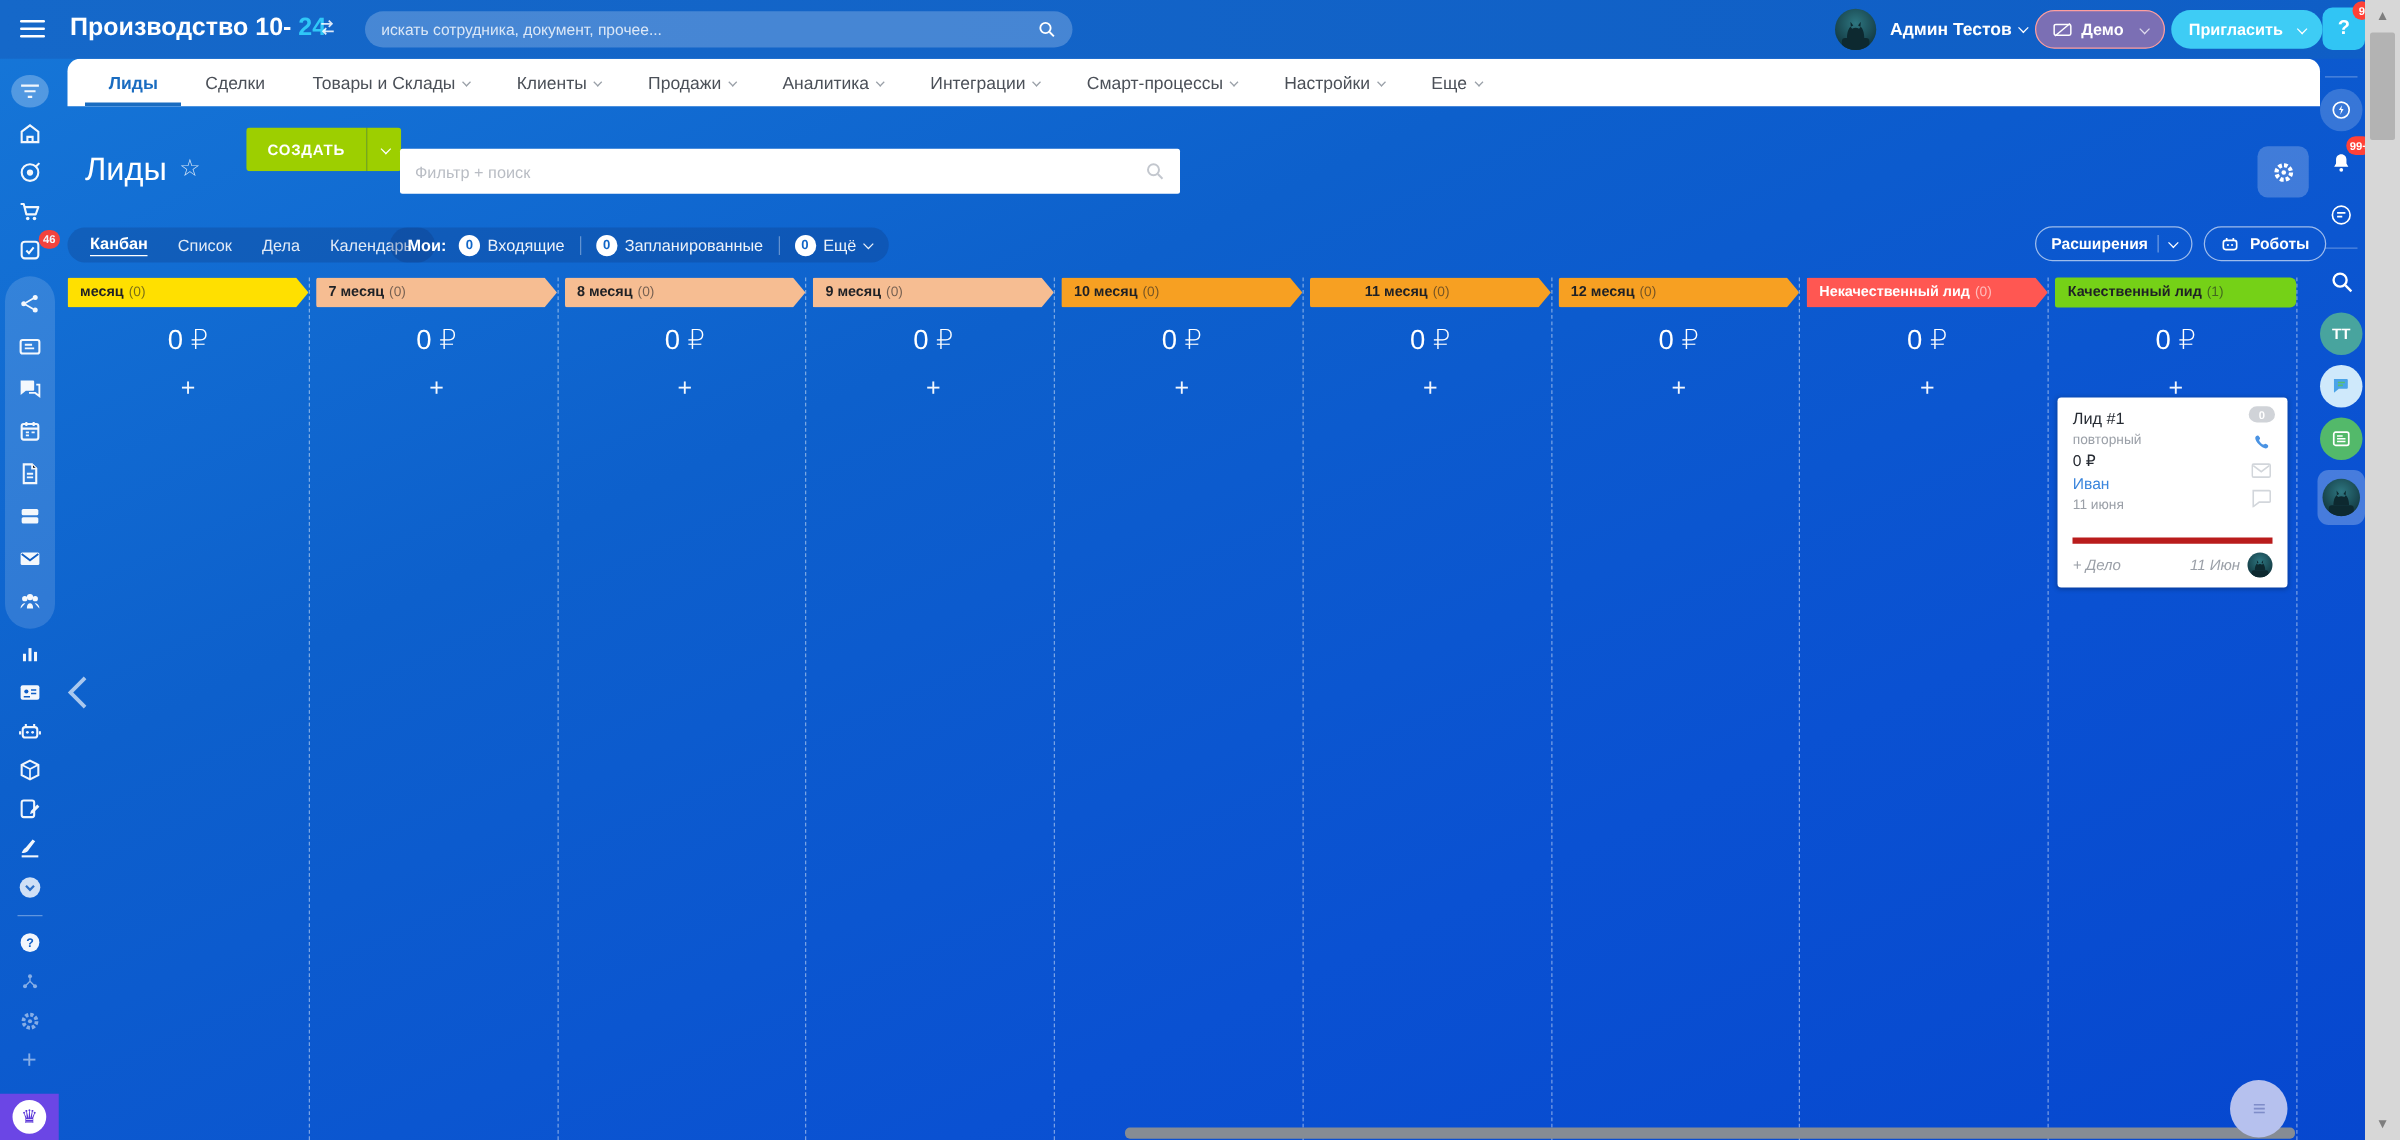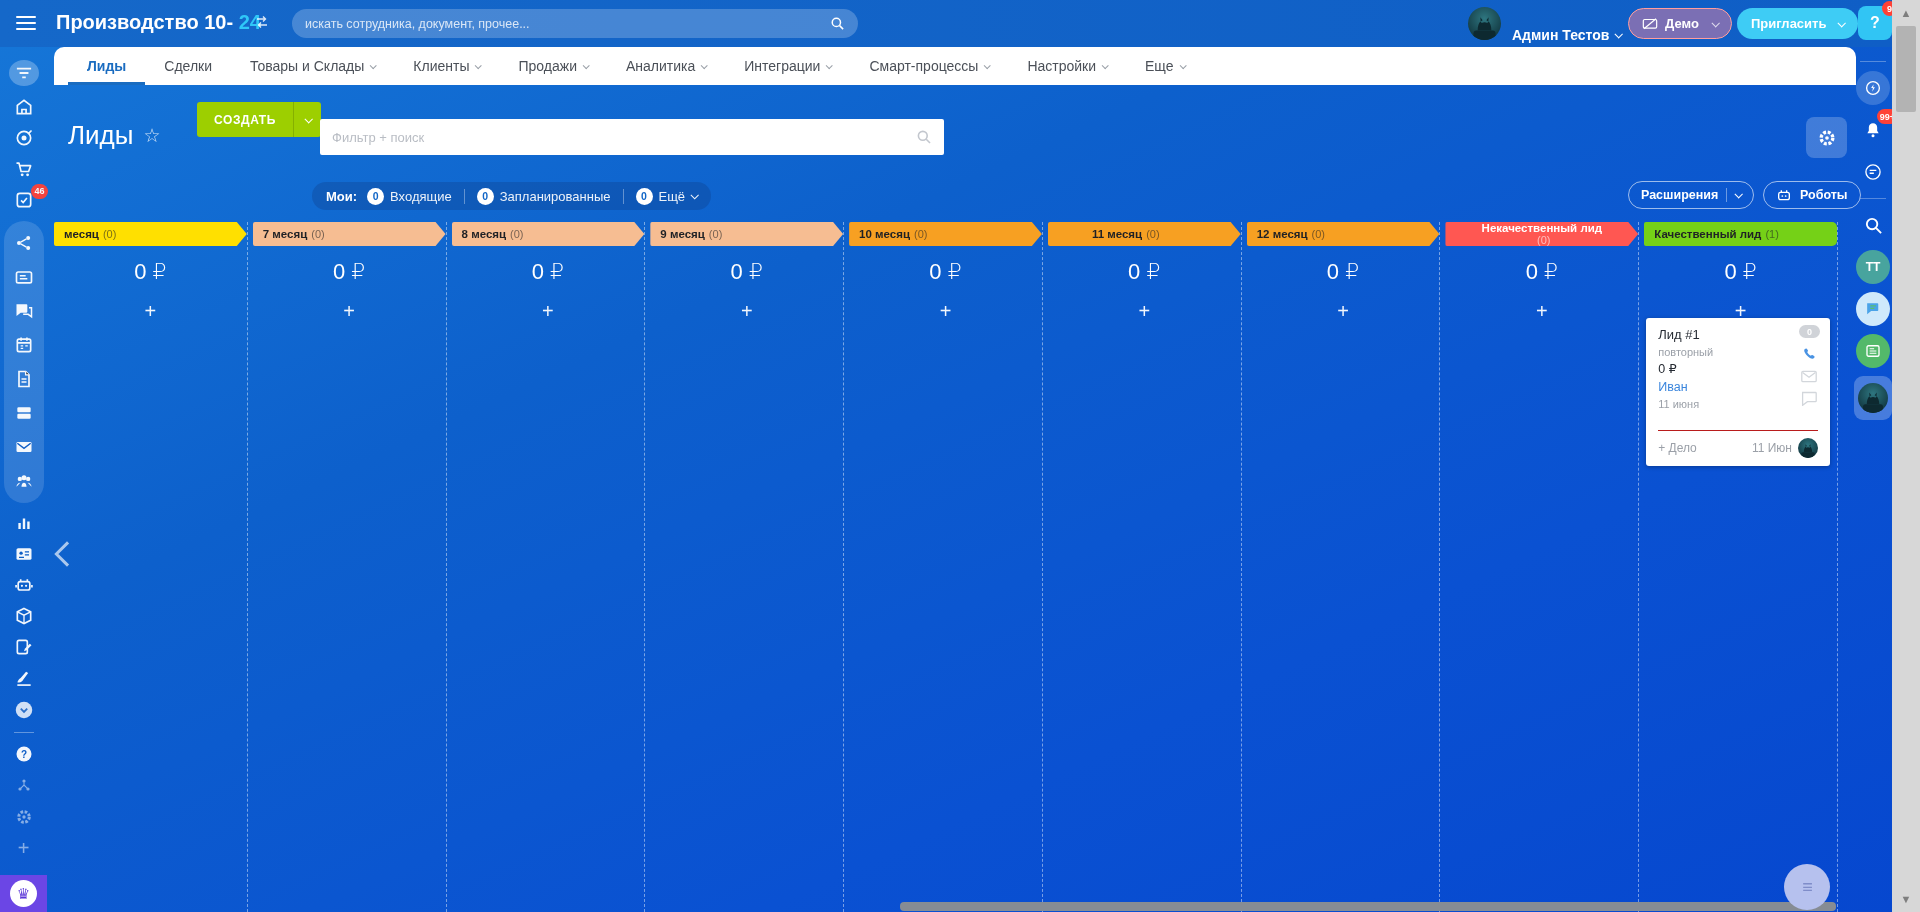--- a/index.html
+++ b/index.html
@@ -24,21 +24,21 @@
            background:linear-gradient(120deg,#2b9fa6,#3ab3a0); display:flex; align-items:center; gap:8px; }
   .clock-time { font-size:29px; font-weight:300; color:#f0fffd; letter-spacing:1px; }
   .play { width:17px; height:17px; border:1.4px solid #fff; border-radius:50%; position:relative; flex:none; }
   .play::after { content:''; position:absolute; left:5.5px; top:4px; border-left:6px solid #fff;
                  border-top:4px solid transparent; border-bottom:4px solid transparent; }
   .start-label { font-size:10.5px; font-weight:700; color:#fff; }
   .new-badge { background:#24cbe4; color:#fff; font-size:9px; font-weight:700; border-radius:9px; padding:3px 8px; }
   .avatar { border-radius:50%; overflow:hidden; background:radial-gradient(circle at 50% 35%,#2e7680,#133a43 75%); position:relative; flex:none; }
   .avatar svg { position:absolute; left:0; top:0; width:100%; height:100%; }
   .tb-avatar { position:absolute; left:1468px; top:7px; width:33px; height:33px; }
-  .tb-user { position:absolute; left:1512px; top:15px; font-size:14px; font-weight:700; color:#fff; display:flex; align-items:center; cursor:pointer;margin-top:12px; }
+  .tb-user { position:absolute; left:1512px; top:15px; font-size:14px; font-weight:700; color:#fff; display:flex; align-items:center; cursor:pointer; }
   .demo-btn { position:absolute; left:1628px; top:8px; height:31px; border-radius:16px; padding:0 13px;
               background:rgba(150,115,175,.8); border:1px solid #ff9e9e; display:flex; align-items:center; gap:7px;
               color:#fff; font-size:13px; font-weight:700; cursor:pointer; }
   .invite-btn { position:absolute; left:1737px; top:8px; height:31px; border-radius:16px; padding:0 14px;
                 background:#3eccf5; display:flex; align-items:center; gap:6px; color:#fff; font-size:13px; font-weight:700; cursor:pointer; }
   .chev { display:inline-block; width:6px; height:6px; border-right:1.6px solid currentColor;
           border-bottom:1.6px solid currentColor; transform:rotate(45deg) translateY(-1px); margin-left:6px; }
   .chev.up-off { opacity:.75; }
 
   
@@ -124,21 +124,21 @@
 
   .lead-card { position:absolute; left:2px; right:7px; top:96px; background:#fff; border-radius:3px;
                box-shadow:0 1px 4px rgba(0,0,0,.3); padding:9px 12px 8px; z-index:7; cursor:pointer; }
   .lc-title { font-size:13px; color:#262b33; font-weight:500; }
   .lc-gray { font-size:11px; color:#9ba0a8; margin-top:4px; }
   .lc-amount { font-size:12.5px; color:#262b33; margin-top:3px; }
   .lc-contact { font-size:12.5px; color:#3b86dd; margin-top:4px; cursor:pointer; }
   .lc-icons { position:absolute; right:10px; top:7px; display:flex; flex-direction:column; align-items:center; gap:8px; }
   .lc-badge { background:#d0d3d8; color:#fff; font-size:9px; font-weight:700; min-width:21px; height:13px; border-radius:7px;
               display:flex; align-items:center; justify-content:center; }
-  .lc-footer { margin-top:20px; border-top:1px solid #b91c1c; padding-top:7px; display:flex; align-items:center; justify-content:space-between; }
+  .lc-footer { margin-top:20px; border-top:5px solid #b91c1c; padding-top:7px; display:flex; align-items:center; justify-content:space-between;font-style:italic; }
   .lc-footer .left { font-size:12px; color:#9ba0a8; cursor:pointer; }
   .lc-footer .right { display:flex; align-items:center; gap:6px; font-size:12px; color:#9ba0a8; }
   .lc-avatar { width:20px; height:20px; }
 
   .scroll-left { position:absolute; left:58px; top:545px; width:18px; height:18px; z-index:9; cursor:pointer;
                  border-left:3px solid rgba(255,255,255,.65); border-bottom:3px solid rgba(255,255,255,.65); transform:rotate(45deg); }
 
   
   .scroll-circle { position:absolute; left:1784px; top:864px; width:46px; height:46px; border-radius:50%;
                    background:#b6c1ee; z-index:45; display:flex; align-items:center; justify-content:center;
@@ -480,20 +480,26 @@
         <path d="M12.8 12.8L17.5 17.5" stroke="#c3c7ce" stroke-width="2"></path>
       </svg>
   </div>
   <div class="gear-btn">
     <svg width="20" height="20" viewBox="0 0 24 24">
         <circle cx="12" cy="12" r="7" fill="none" stroke="#fff" stroke-width="4" stroke-dasharray="3.5 2"></circle>
         <circle cx="12" cy="12" r="2.2" fill="#fff"></circle>
       </svg>
   </div>
 
+  <div class="views-group">
+    <span class="view-item active">Канбан</span>
+    <span class="view-item">Список</span>
+    <span class="view-item">Дела</span>
+    <span class="view-item">Календарь</span>
+  </div>
   <div class="counters-group">
     <span class="my-label">Мои:</span>
     <span class="cnt-item">
         <span class="cnt-badge">0</span>
         <span>Входящие</span>
       </span>
     <span class="cnt-sep"></span>
     <span class="cnt-item">
         <span class="cnt-badge">0</span>
         <span>Запланированные</span>
@@ -579,21 +585,21 @@
     <div class="kanban-col">
       <div class="col-header" style="background: rgb(247, 160, 34); color: rgb(31, 33, 37);">
         <span>12 месяц</span>
         <span class="col-count">(0)</span>
       </div>
       <div class="col-amount">0 ₽</div>
       <div class="col-add">+</div>
     </div>
 
     <div class="kanban-col">
-      <div class="col-header" style="background: rgb(255, 87, 82); color: rgb(255, 255, 255); flex-direction: column;">
+      <div class="col-header" style="background: rgb(255, 87, 82); color: rgb(255, 255, 255);">
         <span>Некачественный лид</span>
         <span class="col-count">(0)</span>
       </div>
       <div class="col-amount">0 ₽</div>
       <div class="col-add">+</div>
     </div>
 
     <div class="kanban-col">
       <div class="col-header" style="background: rgb(117, 209, 23); color: rgb(31, 33, 37);">
         <span>Качественный лид</span>

